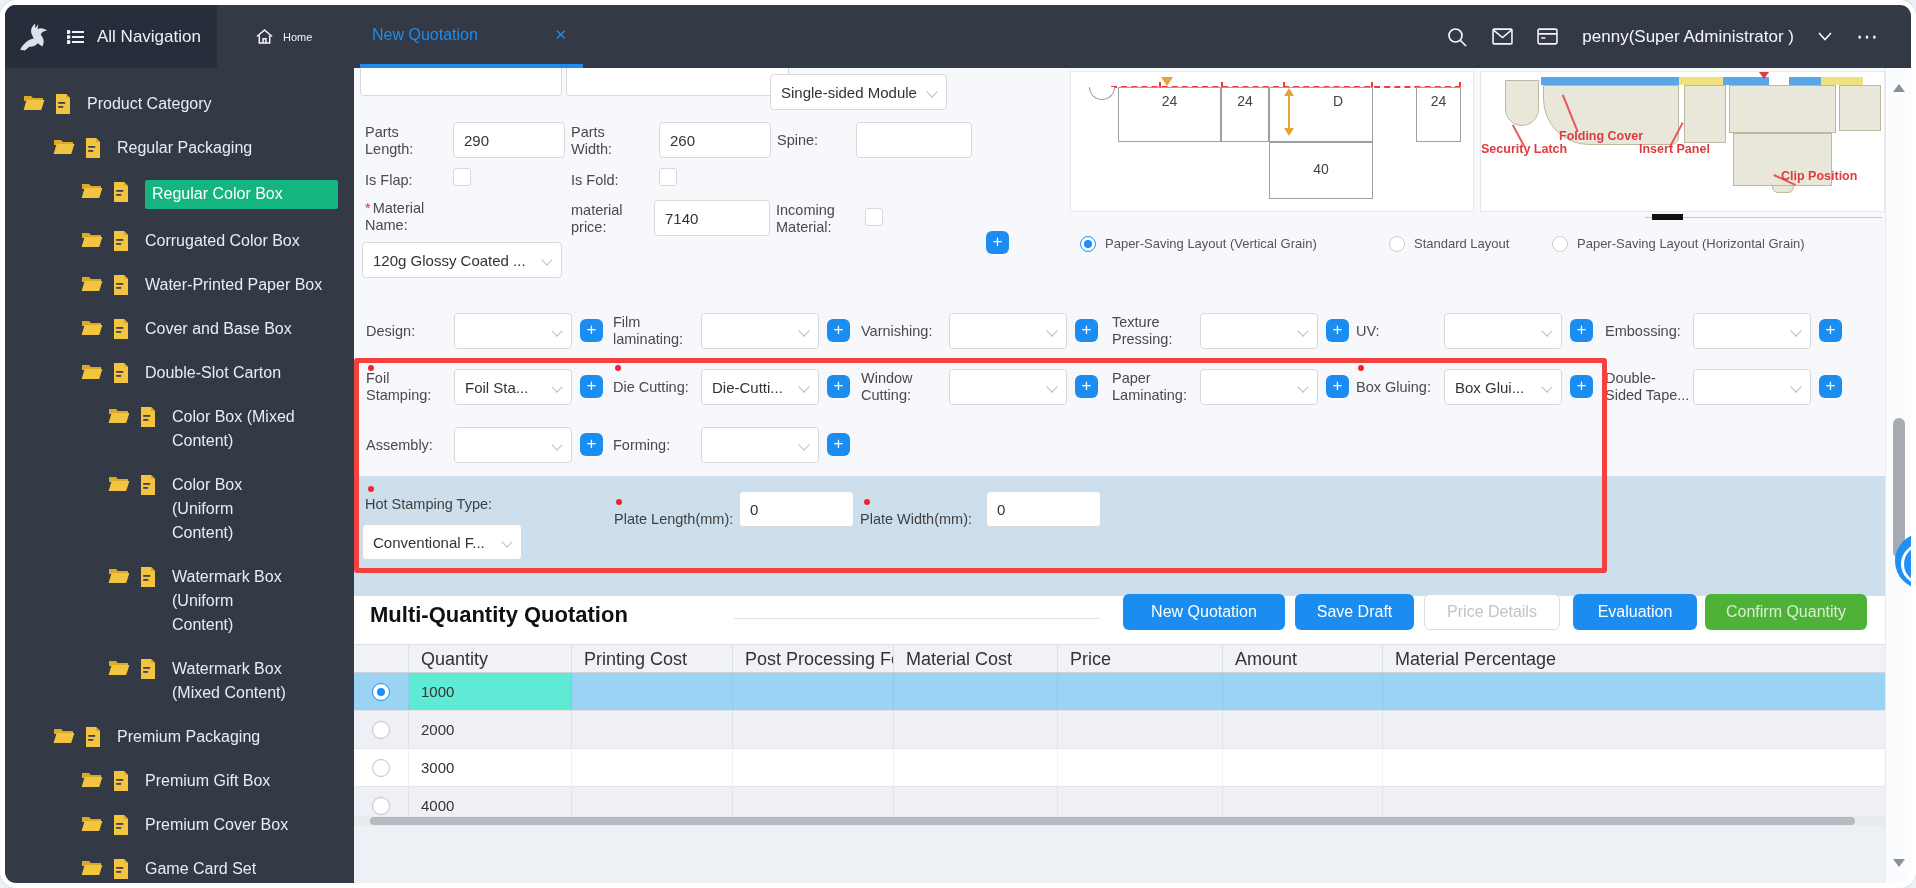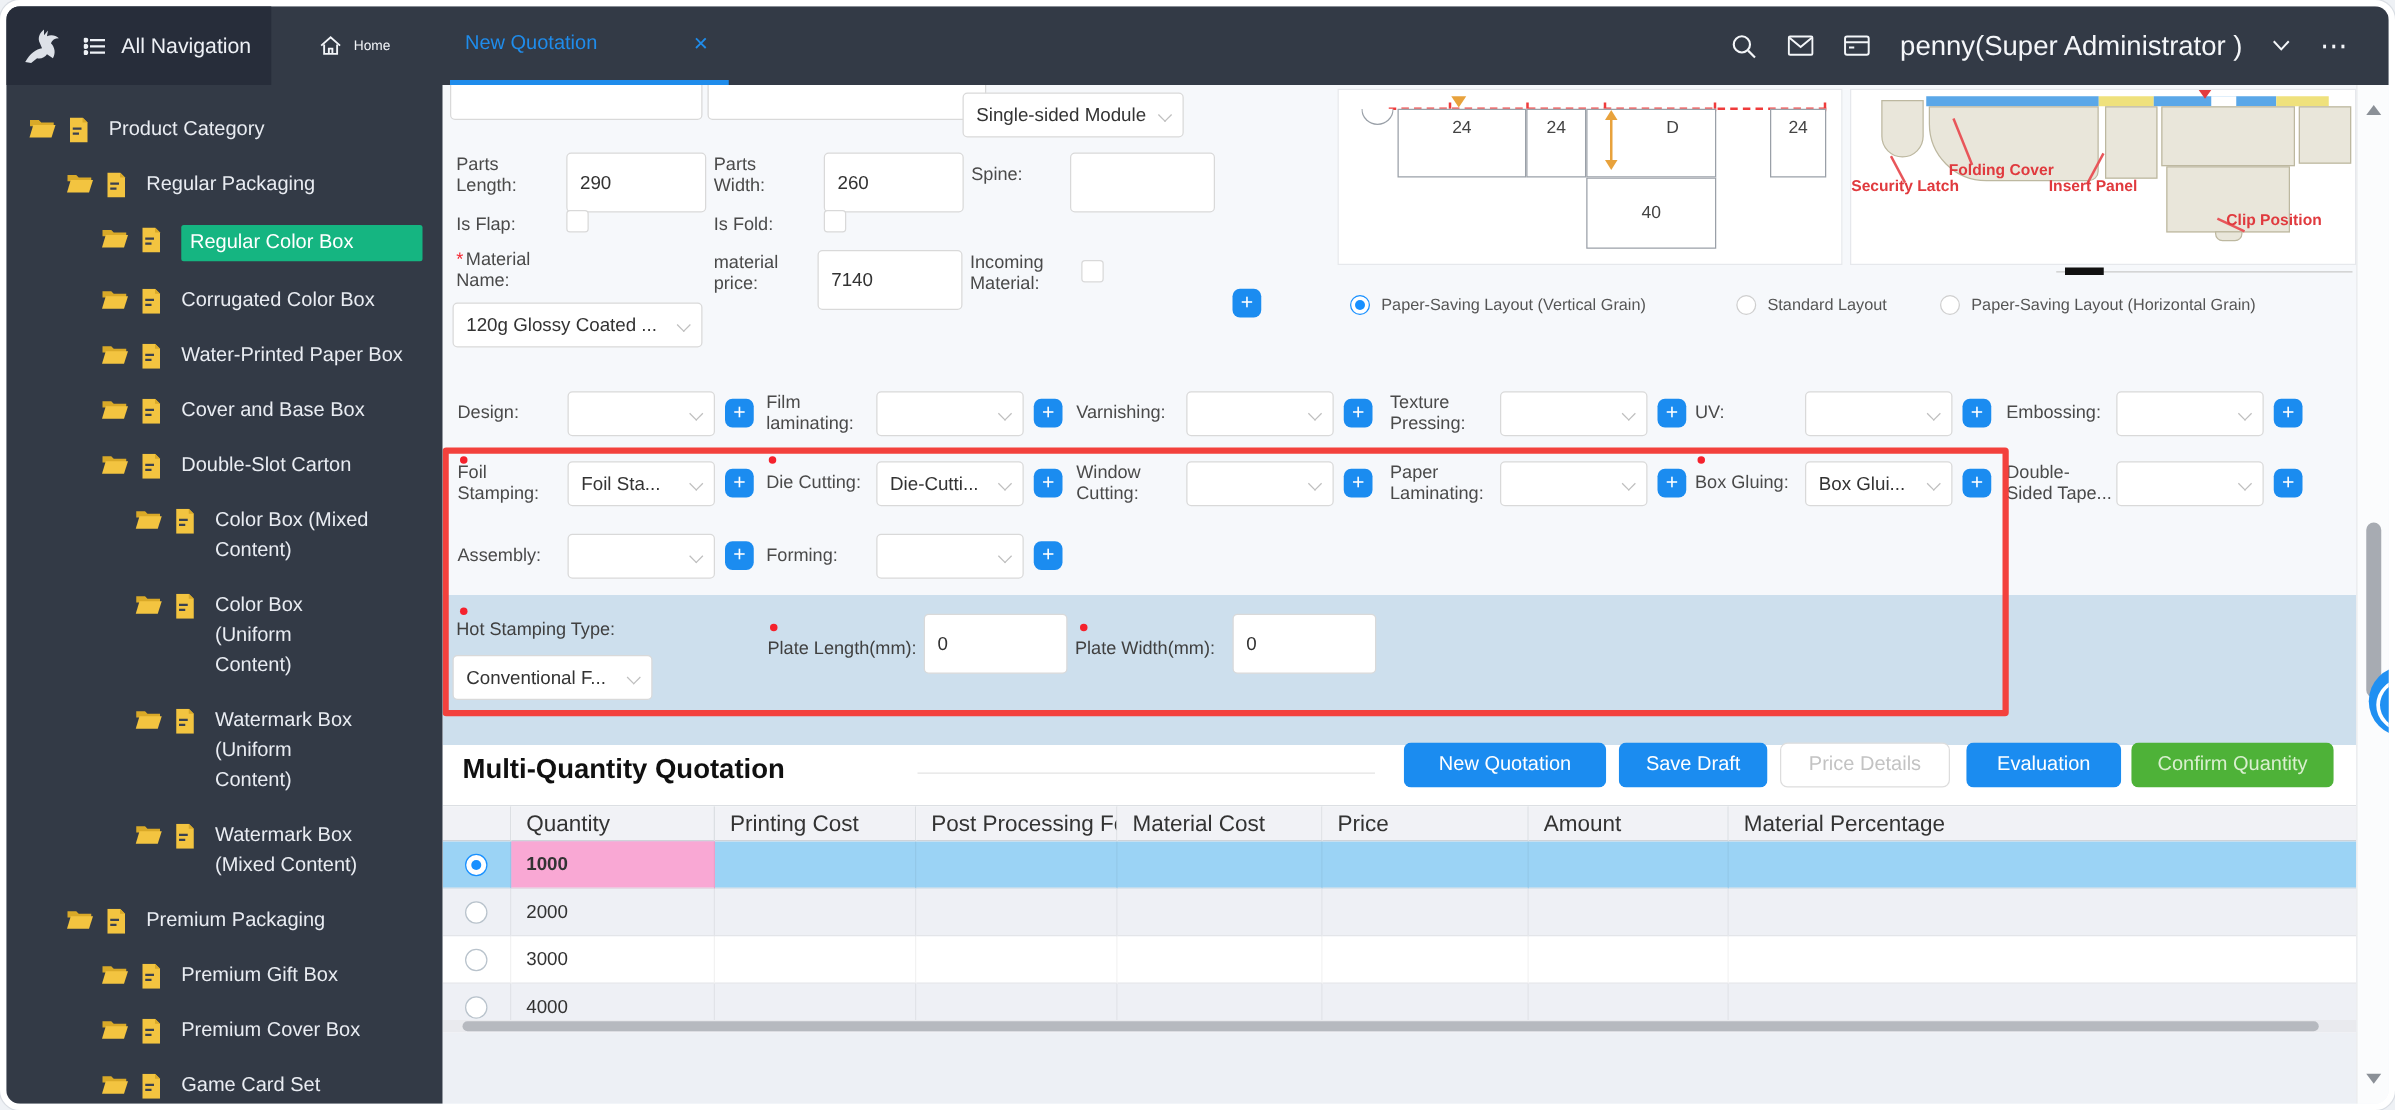--- a/index.html
+++ b/index.html
@@ -9,36 +9,36 @@
 
   
   .topbar{position:absolute;left:0;top:0;right:0;height:63px;background:#333a46;z-index:40}
   .brand{position:absolute;left:0;top:0;width:212px;height:63px;background:#272d3a;display:flex;align-items:center;gap:12px;padding-left:12px;color:#eef1f6}
   .brand .nav-label{font-size:17px}
   .home{position:absolute;left:250px;top:0;height:63px;display:flex;align-items:center;gap:9px;color:#f2f4f8;font-size:11px}
   .tab{position:absolute;left:355px;top:0;width:223px;height:63px;display:flex;align-items:center;justify-content:space-between;
        padding:0 16px 0 12px;color:#1f8ceb;font-size:16px;border-bottom:4px solid #1f8ceb}
   .tab .x{font-size:15px;cursor:pointer}
   .topright{position:absolute;right:32px;top:0;height:63px;display:flex;align-items:center;gap:24px;color:#f4f6f9}
-  .topright .uname{font-size:22px;white-space:pre}
+  .topright .uname{font-size:17px;white-space:pre}
   .topright .dots{font-size:22px;letter-spacing:1px}
   .ticon{display:flex;align-items:center}
 
   
   .sidebar{position:absolute;left:0;top:63px;width:349px;bottom:0;background:#333a46;padding-top:14px;z-index:30;overflow:hidden}
   .tree-item{display:flex;align-items:flex-start;gap:10px;color:#e9ecf2;font-size:16px;line-height:24px;padding:10px 16px 10px 0;cursor:pointer}
   .tree-item .ic{flex:0 0 22px;margin-top:2px;display:flex}
   .tree-item .lbl{flex:1}
   .lv-0{padding-left:18px}.lv-1{padding-left:48px}.lv-2{padding-left:76px}.lv-3{padding-left:103px;padding-right:56px}
   .tree-item.selected .lbl{display:inline;background:#15b581;color:#fff;padding:2px 7px 3px;border-radius:2px}
 
   
   .content{position:absolute;left:349px;top:63px;right:26px;bottom:0;background:#f6f8fb;overflow:hidden;z-index:10}
   .flbl{position:absolute;font-size:14.5px;color:#4a4a4a;line-height:17px}
-  .inp{position:absolute;height:48px;background:#fff;border:1px solid #d9d9d9;border-radius:4px;font-size:15px;color:#333;
+  .inp{position:absolute;height:36px;background:#fff;border:1px solid #d9d9d9;border-radius:4px;font-size:15px;color:#333;
        padding:0 10px;font-family:"Liberation Sans",sans-serif;outline:none}
   .selbox{position:absolute;height:36px;background:#fff;border:1px solid #d9d9d9;border-radius:4px;display:flex;align-items:center;
           padding:0 26px 0 10px;font-size:15px;color:#333;cursor:pointer}
   .chev{position:absolute;right:10px;top:13px;width:8px;height:8px;border-right:1.6px solid #bfbfbf;border-bottom:1.6px solid #bfbfbf;transform:rotate(45deg)}
   .cb{position:absolute;width:18px;height:18px;background:#fff;border:1px solid #d9d9d9;border-radius:3px;cursor:pointer}
   .plus{position:absolute;width:23px;height:23px;border-radius:6px;background:#1b8cf0;color:#fff;font-size:17px;line-height:21px;
         text-align:center;cursor:pointer}
   .star{color:#f5222d;margin-right:2px}
   .cutbox{position:absolute;top:-10px;height:38px;background:#fff;border:1px solid #d9d9d9;border-radius:4px}
 
@@ -108,21 +108,21 @@
   .thead div:nth-of-type(2),.trow div:nth-of-type(2){flex:0 0 163px}
   .thead div:nth-of-type(3),.trow div:nth-of-type(3){flex:0 0 161px}
   .thead div:nth-of-type(4),.trow div:nth-of-type(4){flex:0 0 161px}
   .thead div:nth-of-type(5),.trow div:nth-of-type(5){flex:0 0 164px}
   .thead div:nth-of-type(6),.trow div:nth-of-type(6){flex:0 0 165px}
   .thead div:nth-of-type(7),.trow div:nth-of-type(7){flex:0 0 160px}
   .thead div:nth-of-type(8),.trow div:nth-of-type(8){flex:1 0 512px}
   .tbody .trow{background:#fff}
   .tbody div.trow:nth-of-type(even){background:#eef0f5}
   .tbody .trow.sel{background:#9bd3f5}
-  .tbody .trow.sel div:nth-of-type(2){font-weight:bold;background:#f9a8d4}
+  .tbody .trow.sel div:nth-of-type(2){font-weight:normal;background:#5eead4}
   .trad{position:relative;width:18px;height:18px;border:1px solid #b9c3cc;border-radius:50%;background:#fff;cursor:pointer}
   .sel .trad{border-color:#1890ff}
   .sel .trad::after{content:"";position:absolute;inset:4px;border-radius:50%;background:#1890ff}
   .hscroll{position:absolute;left:0;top:220px;width:1541px;height:10px;background:#e9eaee}
   .hthumb{position:absolute;left:16px;top:1px;width:1485px;height:8px;background:#b6b9bf;border-radius:4px;cursor:pointer}
   .bottom-strip{position:absolute;left:0;right:0;top:758px;bottom:0;background:#edf0f5}
 
   
   .vscroll{position:absolute;right:0;top:63px;width:26px;bottom:0;background:#fbfcfd;border-left:1px solid #e7e9ec;z-index:35}
   .varr{position:absolute;left:7px;width:0;height:0;border:6px solid transparent;cursor:pointer}

